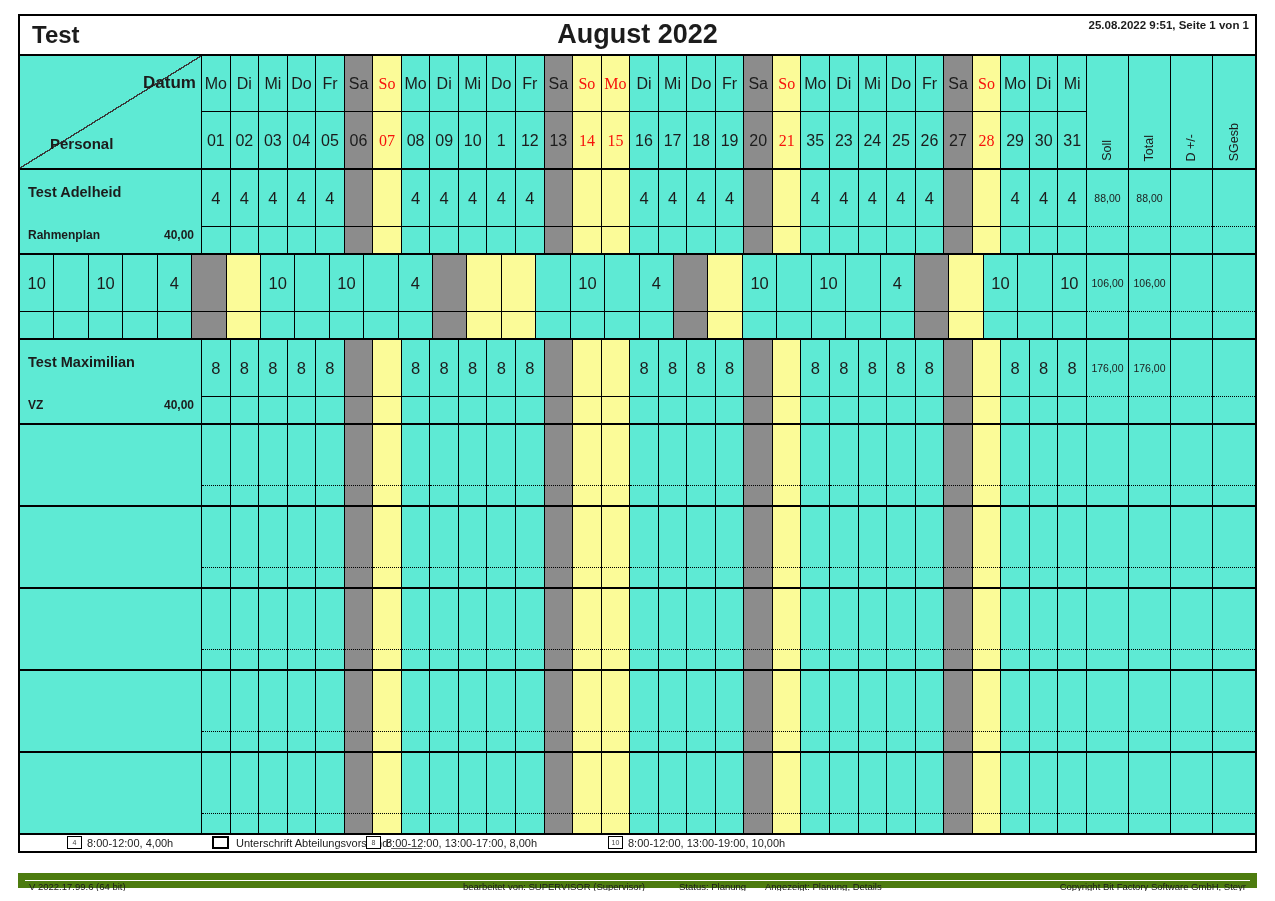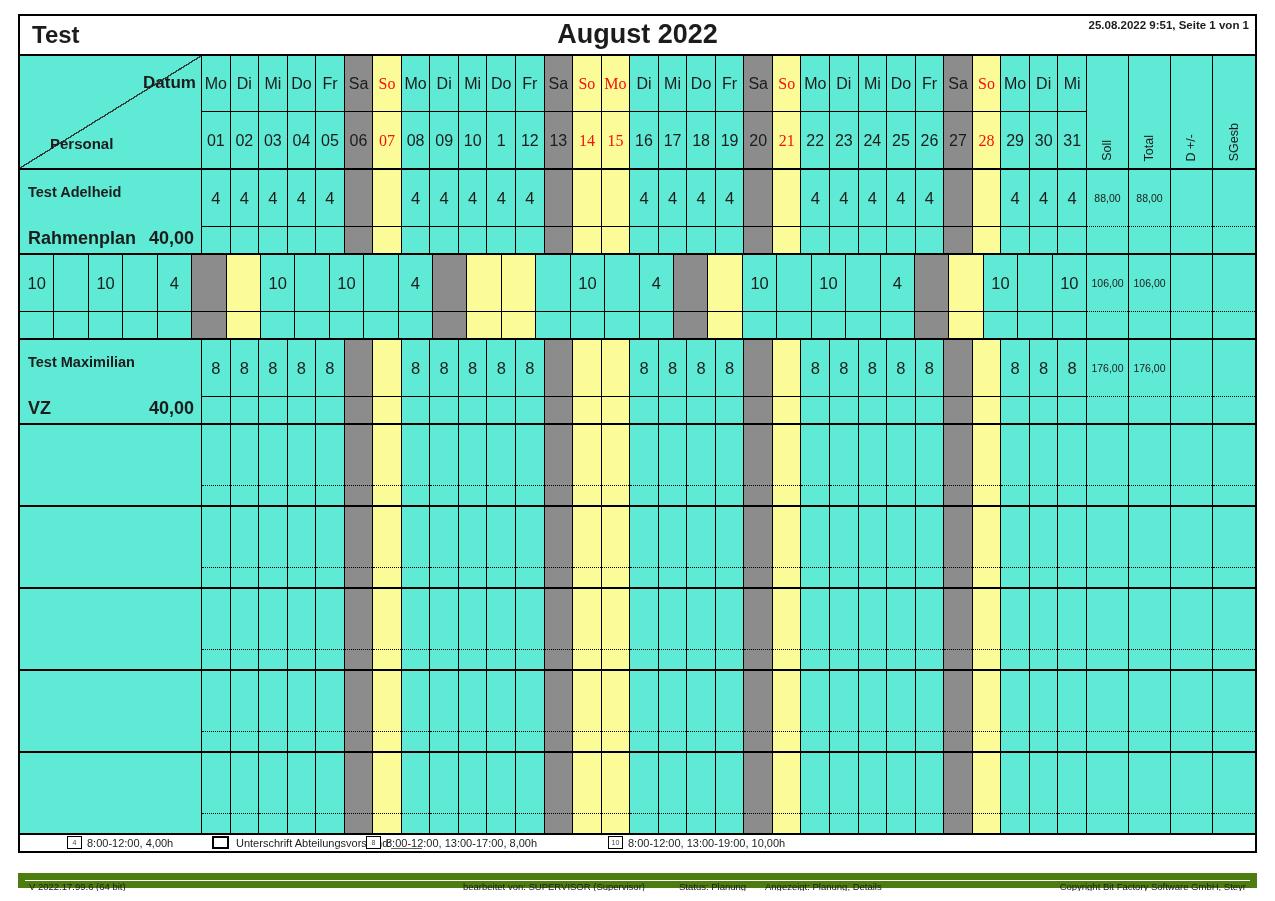--- a/index.html
+++ b/index.html
@@ -33,21 +33,21 @@
   .datum    { position:absolute; top:17px; right:5px; font-weight:bold; font-size:17px; }
   .personal { position:absolute; top:79px; left:7px;  font-weight:bold; font-size:15px;margin-left:23px; }
   .day-head { height:56px; border-bottom:1px solid #000; display:flex; align-items:center; justify-content:center; font-size:16px; }
   .day-num  { height:57px; display:flex; align-items:center; justify-content:center; font-size:16px; }
   .tot-head { display:flex; align-items:flex-end; justify-content:center; padding-bottom:7px; }
   .vtext { writing-mode:vertical-rl; transform:rotate(180deg); font-size:12.5px; }
 
   
   .data-row { height:85px; }
   .p-name { position:absolute; top:14px; left:8px; font-size:14.5px; font-weight:bold; white-space:nowrap; }
-  .p-plan { position:absolute; top:58px; left:8px; right:7px; display:flex; justify-content:space-between; font-size:18px; font-weight:bold; }
+  .p-plan { position:absolute; top:58px; left:8px; right:7px; display:flex; justify-content:space-between; font-size:12px; font-weight:bold; }
   .val { height:57px; border-bottom:1px solid #000; display:flex; align-items:center; justify-content:center; font-size:16.5px; }
   .tot-col .val { border-bottom:1px dotted #000; font-size:10.5px; }
   .sub { height:27px; }
 
   
   .empty-row { height:82px; }
   .etop { height:61px; border-bottom:1px dotted #000; }
 
   
   .legend-row { position:relative; height:16px; background:#fff; }
@@ -163,21 +163,21 @@
           <div class="cell day-col sat">
             <div class="day-head">Sa</div>
             <div class="day-num">20</div>
           </div>
           <div class="cell day-col sun">
             <div class="day-head red">So</div>
             <div class="day-num red">21</div>
           </div>
           <div class="cell day-col">
             <div class="day-head">Mo</div>
-            <div class="day-num">22</div>
+            <div class="day-num">35</div>
           </div>
           <div class="cell day-col">
             <div class="day-head">Di</div>
             <div class="day-num">23</div>
           </div>
           <div class="cell day-col">
             <div class="day-head">Mi</div>
             <div class="day-num">24</div>
           </div>
           <div class="cell day-col">

